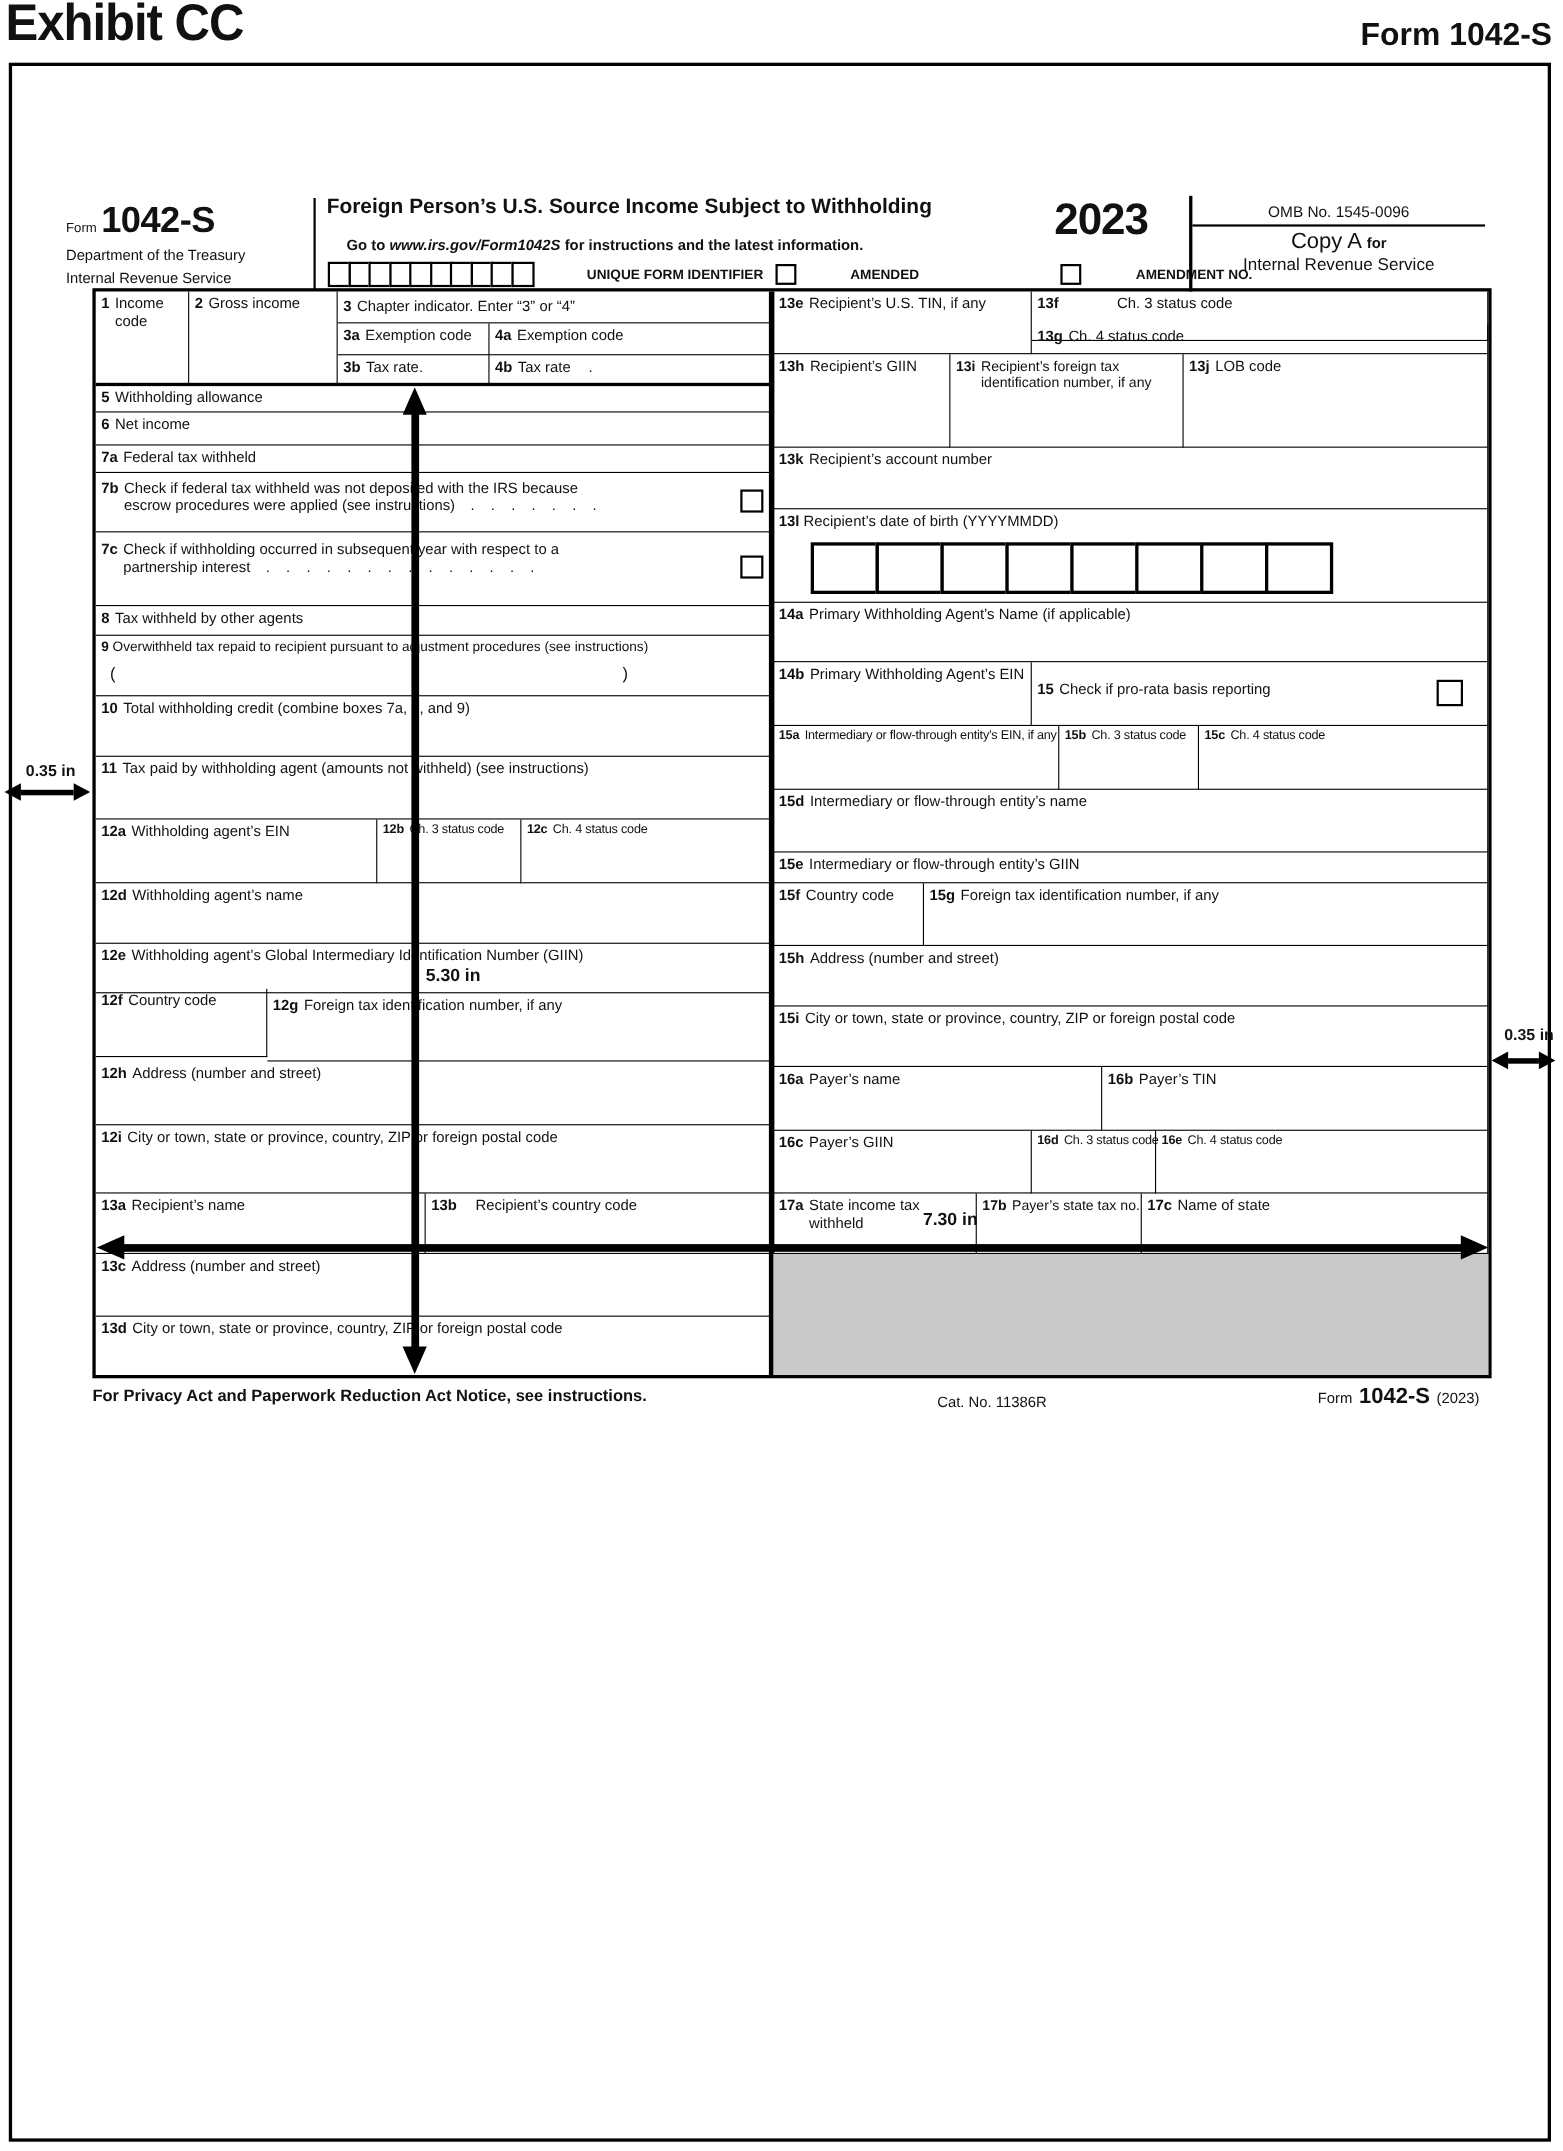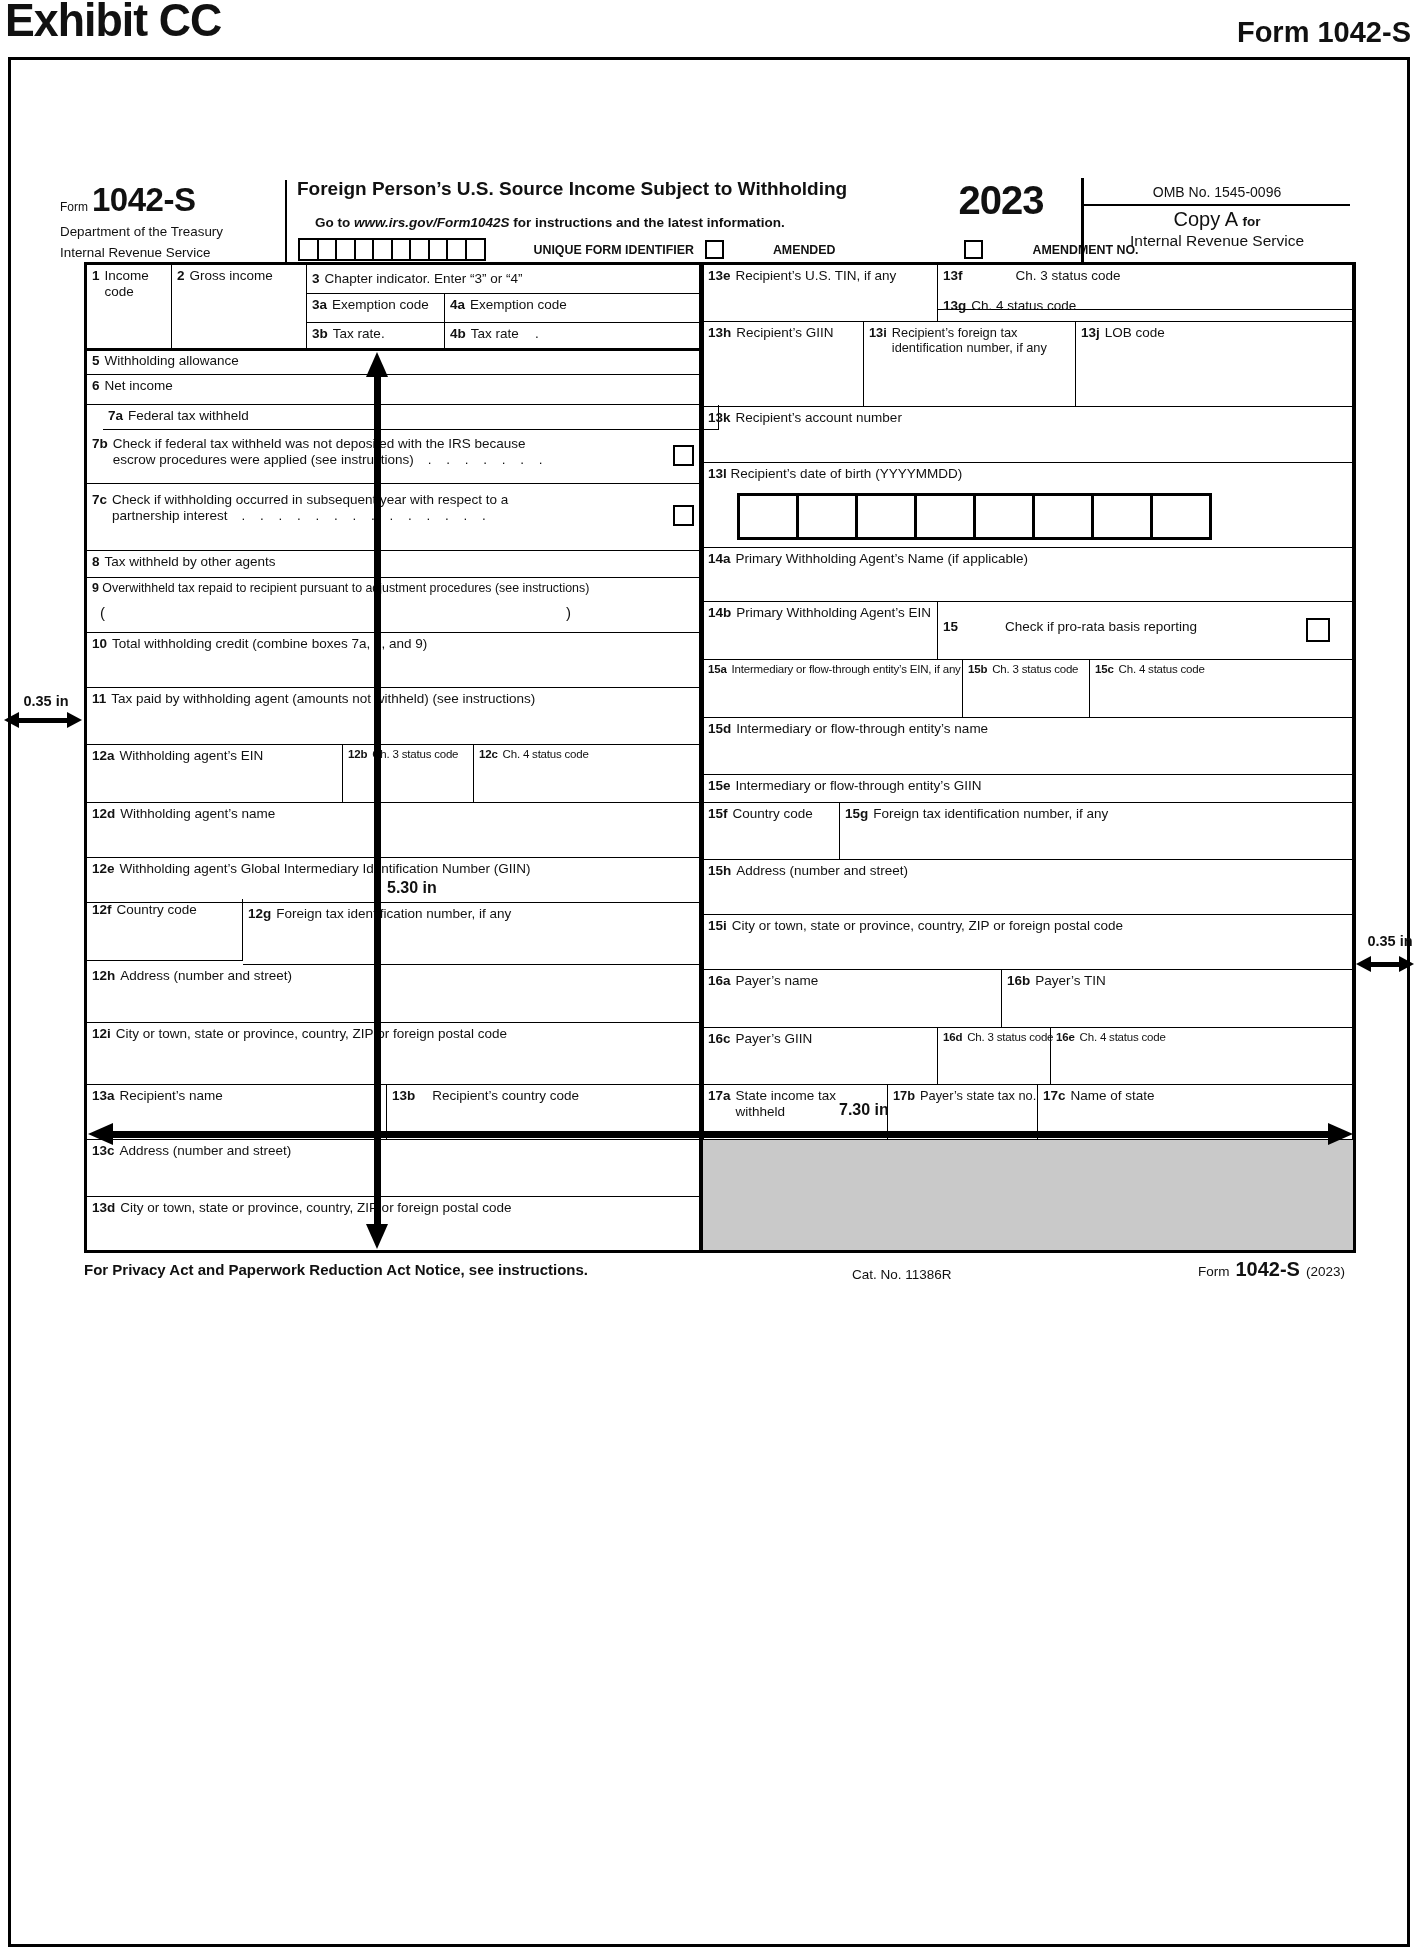--- a/index.html
+++ b/index.html
@@ -151,21 +151,21 @@
       </div>
     <div class="hthick"></div>
     <div class="cell" style="left:0;top:85px;width:616px;height:25px;">
         <b>5</b>
         <span>Withholding allowance</span>
       </div>
     <div class="cell" style="left:0;top:110px;width:616px;height:30px;">
         <b>6</b>
         <span>Net income</span>
       </div>
-    <div class="cell" style="left:16px;top:140px;width:616px;height:25px;">
+    <div class="cell" style="left:0;top:140px;width:616px;height:25px;">
         <b>7a</b>
         <span>Federal tax withheld</span>
       </div>
     <div class="cell" style="left:0;top:165px;width:616px;height:54px;padding-top:6px;">
         <b>7b</b>
         <span style="max-width:520px;"><span>Check if federal tax withheld was not deposited with the IRS because</span><br><span>escrow procedures were applied (see instructions)</span><span class="dots">. . . . . . .</span></span>
         <span class="cb" style="right:8px;top:15px;"></span>
       </div>
     <div class="cell" style="left:0;top:219px;width:616px;height:67px;padding-top:8px;">
         <b>7c</b>
@@ -288,21 +288,21 @@
         <div class="dobbox"></div>
     </div>
     <div class="cell" style="left:616px;top:283px;width:650px;height:54px;">
         <b>14a</b>
         <span>Primary Withholding Agent’s Name (if applicable)</span>
       </div>
     <div class="cell" style="left:616px;top:337px;width:235px;height:58px;">
         <b>14b</b>
         <span>Primary Withholding Agent’s EIN</span>
       </div>
-    <div class="cell" style="left:851px;top:337px;width:415px;height:58px;padding-top:17px;gap:42px;">
+    <div class="cell" style="left:851px;top:337px;width:415px;height:58px;padding-top:17px;">
         <b>15</b>
         <span>Check if pro-rata basis reporting</span>
         <span class="cb" style="right:22px;top:16px;width:24px;height:24px;"></span>
       </div>
     <div class="cell xs" style="left:616px;top:395px;width:260px;height:58px;">
         <b>15a</b>
         <span>Intermediary or flow-through entity’s EIN, if any</span>
       </div>
     <div class="cell xs" style="left:876px;top:395px;width:127px;height:58px;">
         <b>15b</b>

